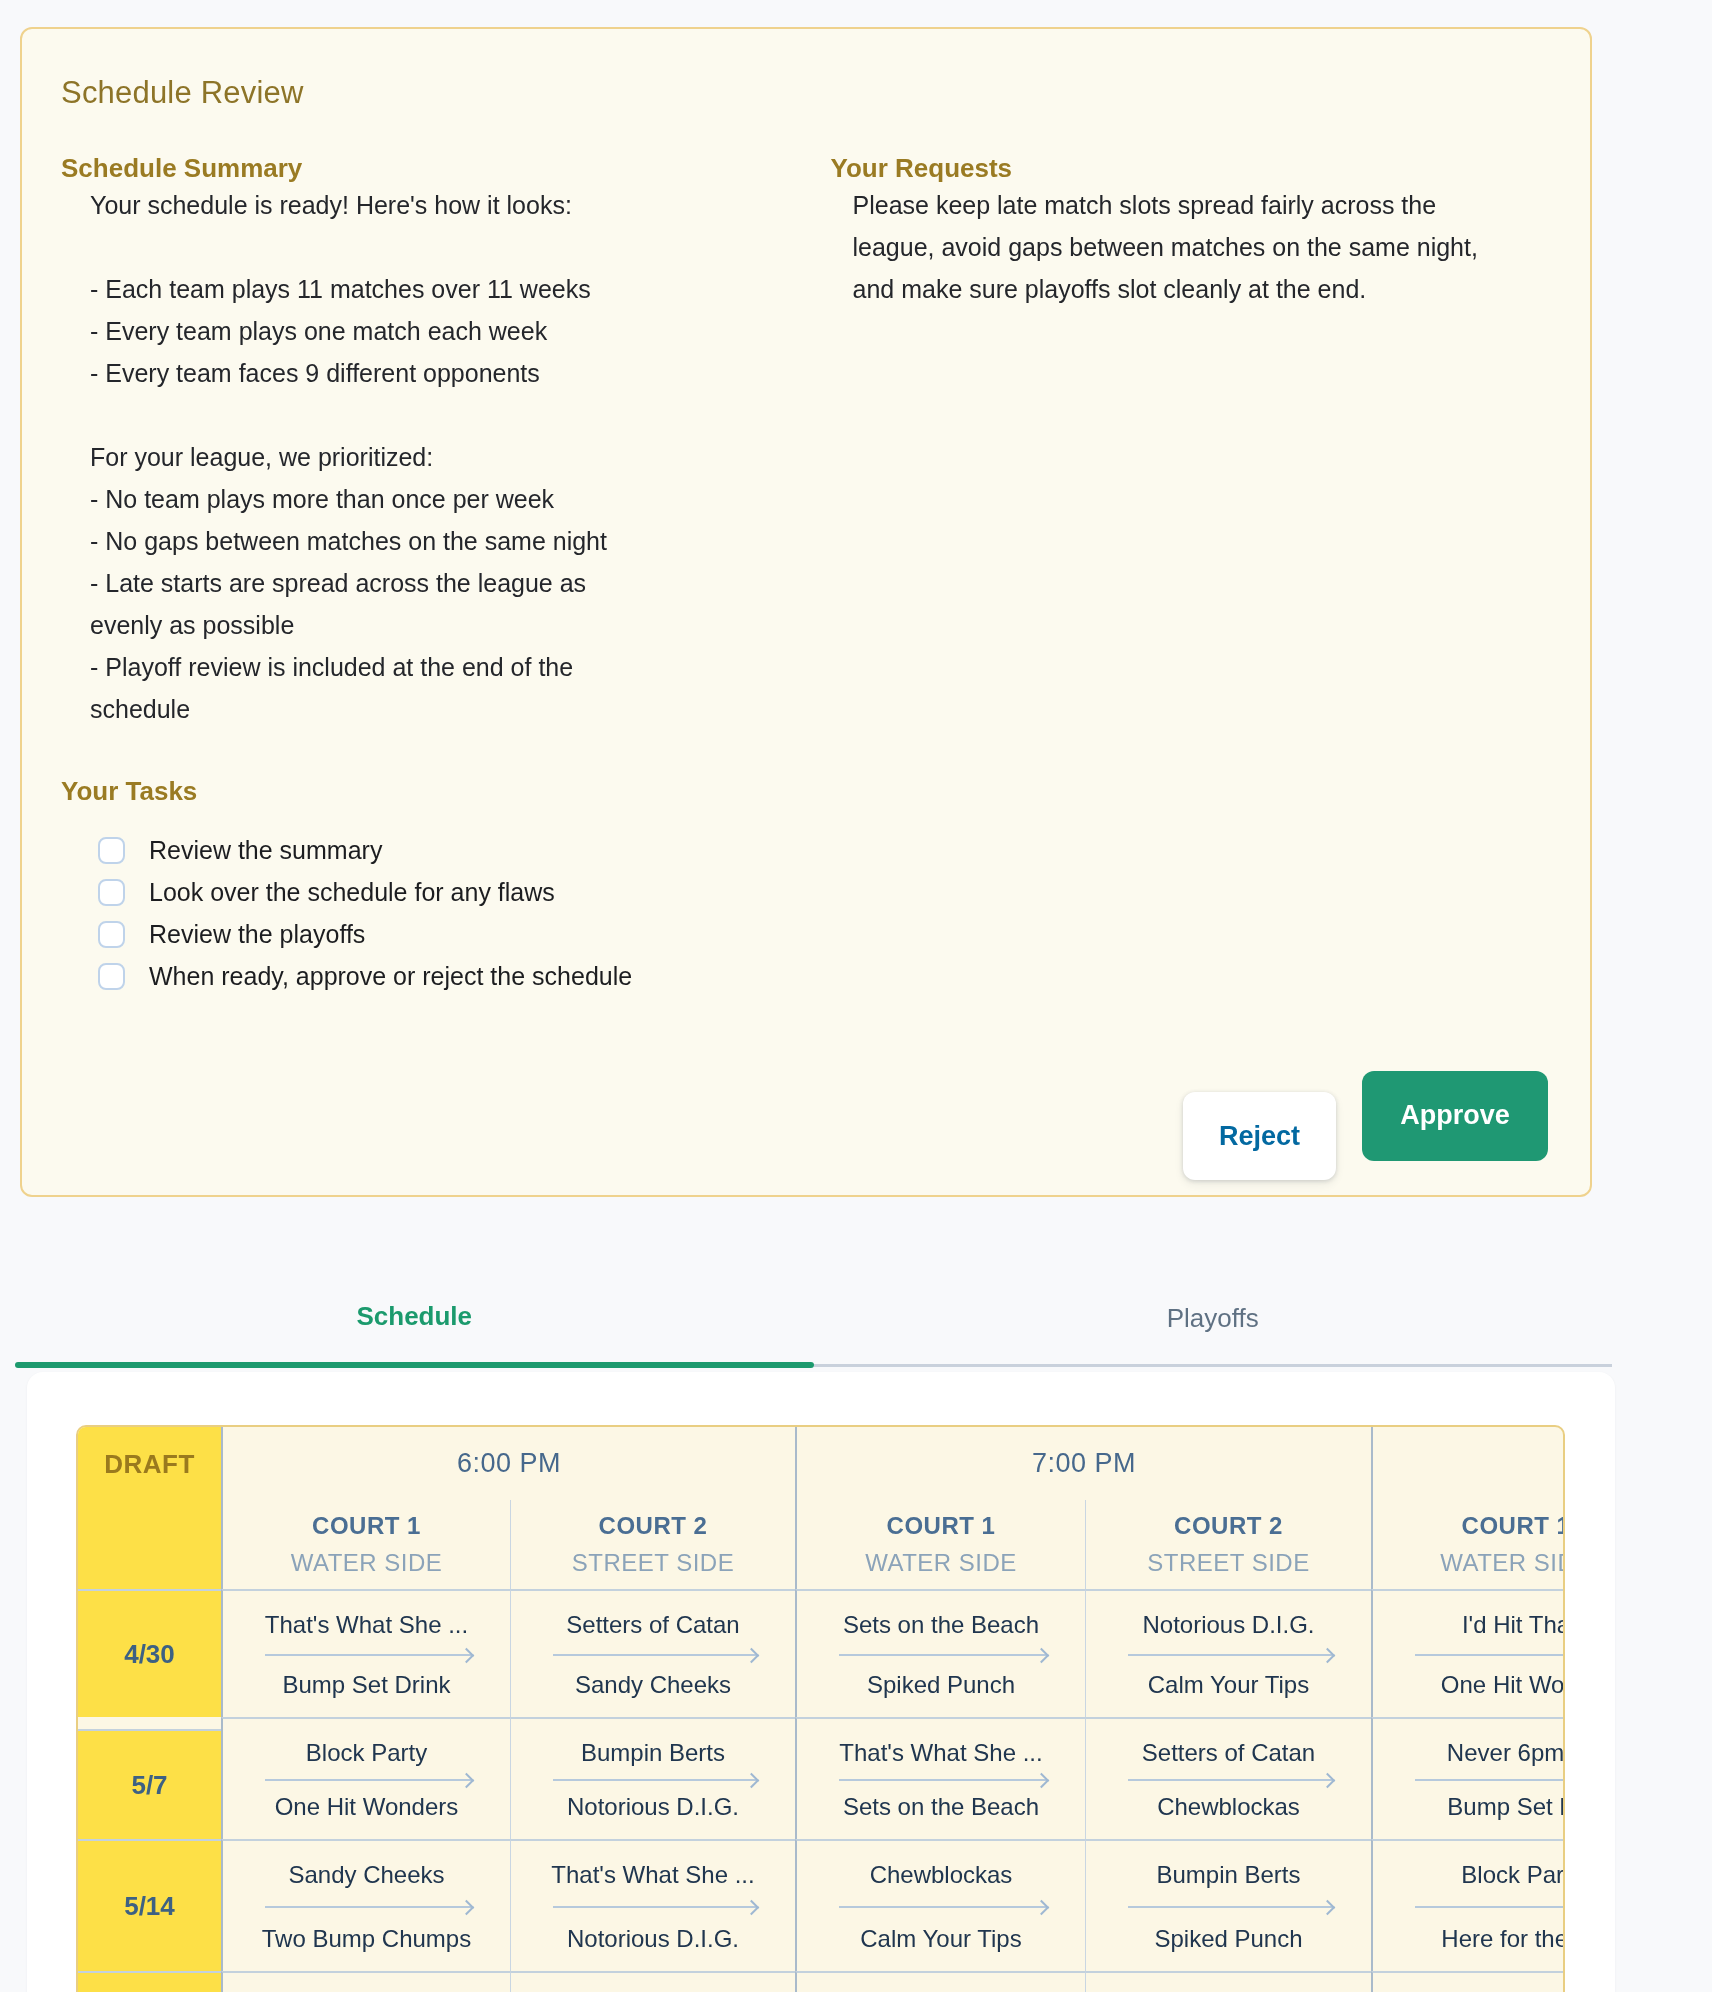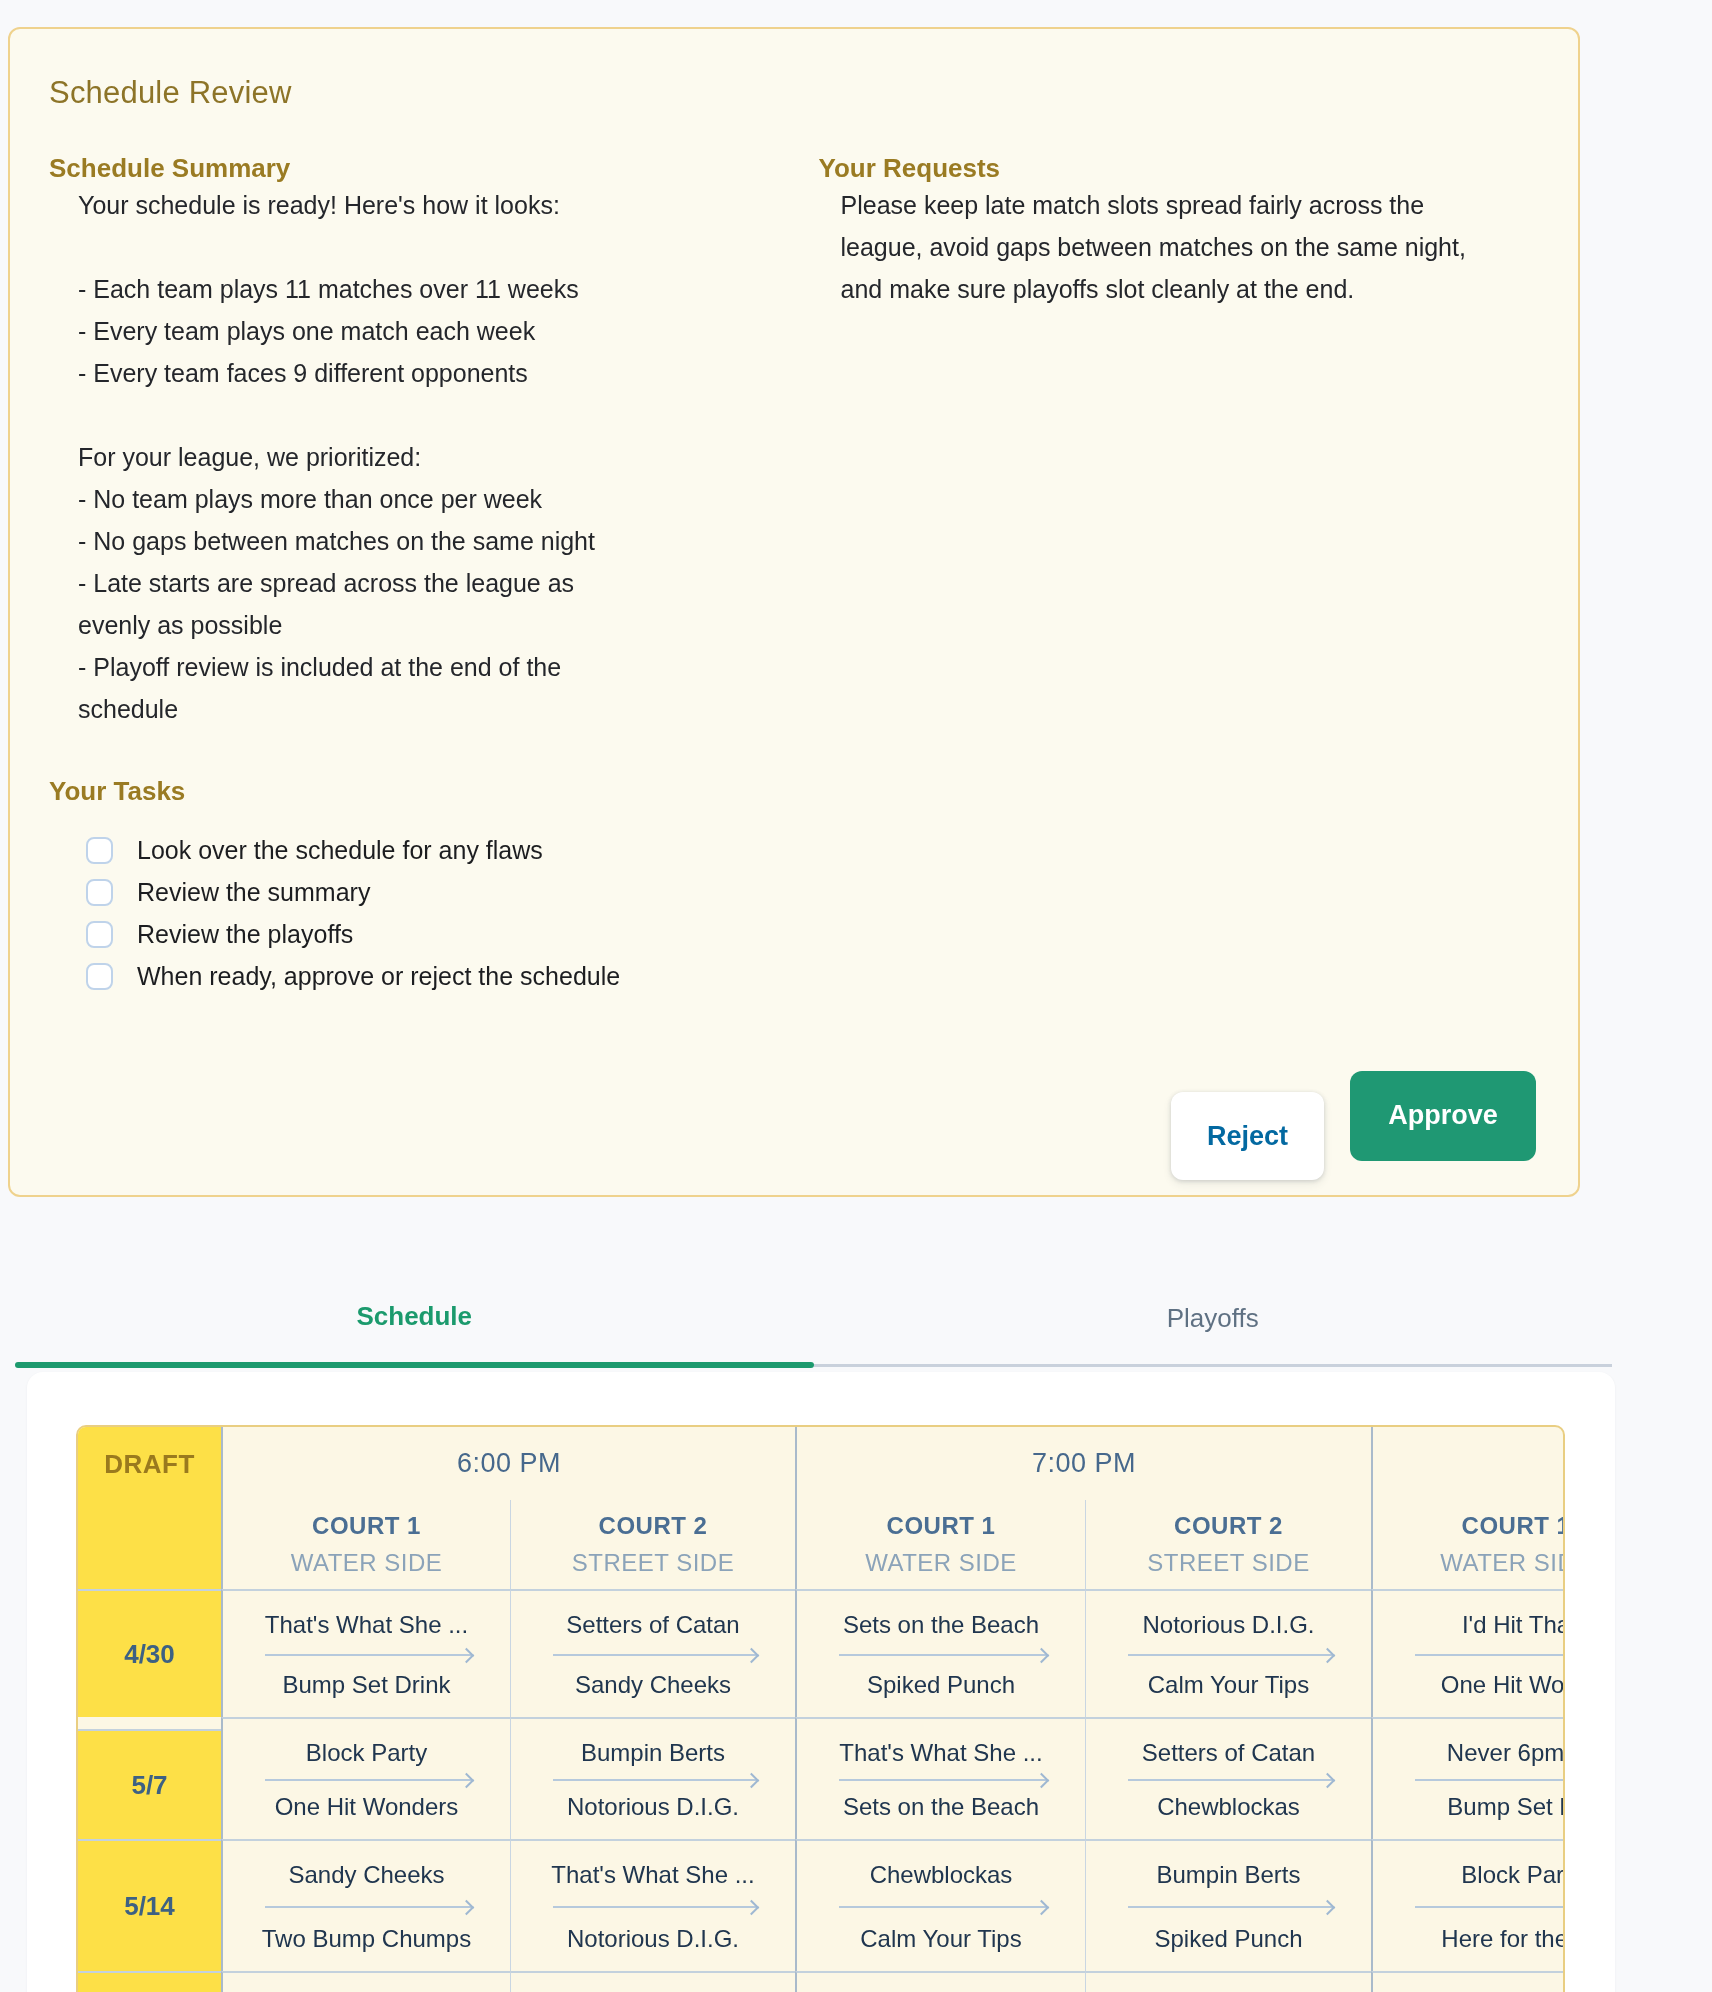--- a/index.html
+++ b/index.html
@@ -6,21 +6,21 @@
   html,body { width:1712px; height:1992px; overflow:hidden; }
   body {
     background:#f8f9fb;
     font-family:"Liberation Sans", sans-serif;
     color:#202124;
     position:relative;
   }
 
   
   .review-card {
-    position:absolute; left:8px; top:27px; width:1572px; height:1170px;
+    position:absolute; left:20px; top:27px; width:1572px; height:1170px;
     background:#fcfaef; border:2px solid #efd28d; border-radius:12px;
     padding:46px 42px 48px 39px;
   }
   .card-title { font-size:31px; font-weight:500; color:#8d7428; letter-spacing:.2px; }
   .cols { display:grid; grid-template-columns:1fr 1fr; column-gap:52px; margin-top:42px; }
   .section-heading { font-size:26px; font-weight:700; color:#9a7b23; }
   .body-text {
     font-size:25px; line-height:42px; color:#24262b;
     white-space:pre-line;
   }
@@ -119,25 +119,25 @@
       <div class="section-heading">Your Requests</div>
       <div class="body-text requests-text">Please keep late match slots spread fairly across the league, avoid gaps between matches on the same night, and make sure playoffs slot cleanly at the end.</div>
     </div>
   </div>
 
   <div class="tasks">
     <div class="section-heading">Your Tasks</div>
     <ul class="task-list">
         <li class="task-item">
           <input type="checkbox" class="task-checkbox" style="">
-          <span class="task-label">Look over the schedule for any flaws</span>
+          <span class="task-label">Review the summary</span>
         </li>
         <li class="task-item">
           <input type="checkbox" class="task-checkbox" style="">
-          <span class="task-label">Review the summary</span>
+          <span class="task-label">Look over the schedule for any flaws</span>
         </li>
         <li class="task-item">
           <input type="checkbox" class="task-checkbox" style="">
           <span class="task-label">Review the playoffs</span>
         </li>
         <li class="task-item">
           <input type="checkbox" class="task-checkbox" style="">
           <span class="task-label">When ready, approve or reject the schedule</span>
         </li>
       </ul>

